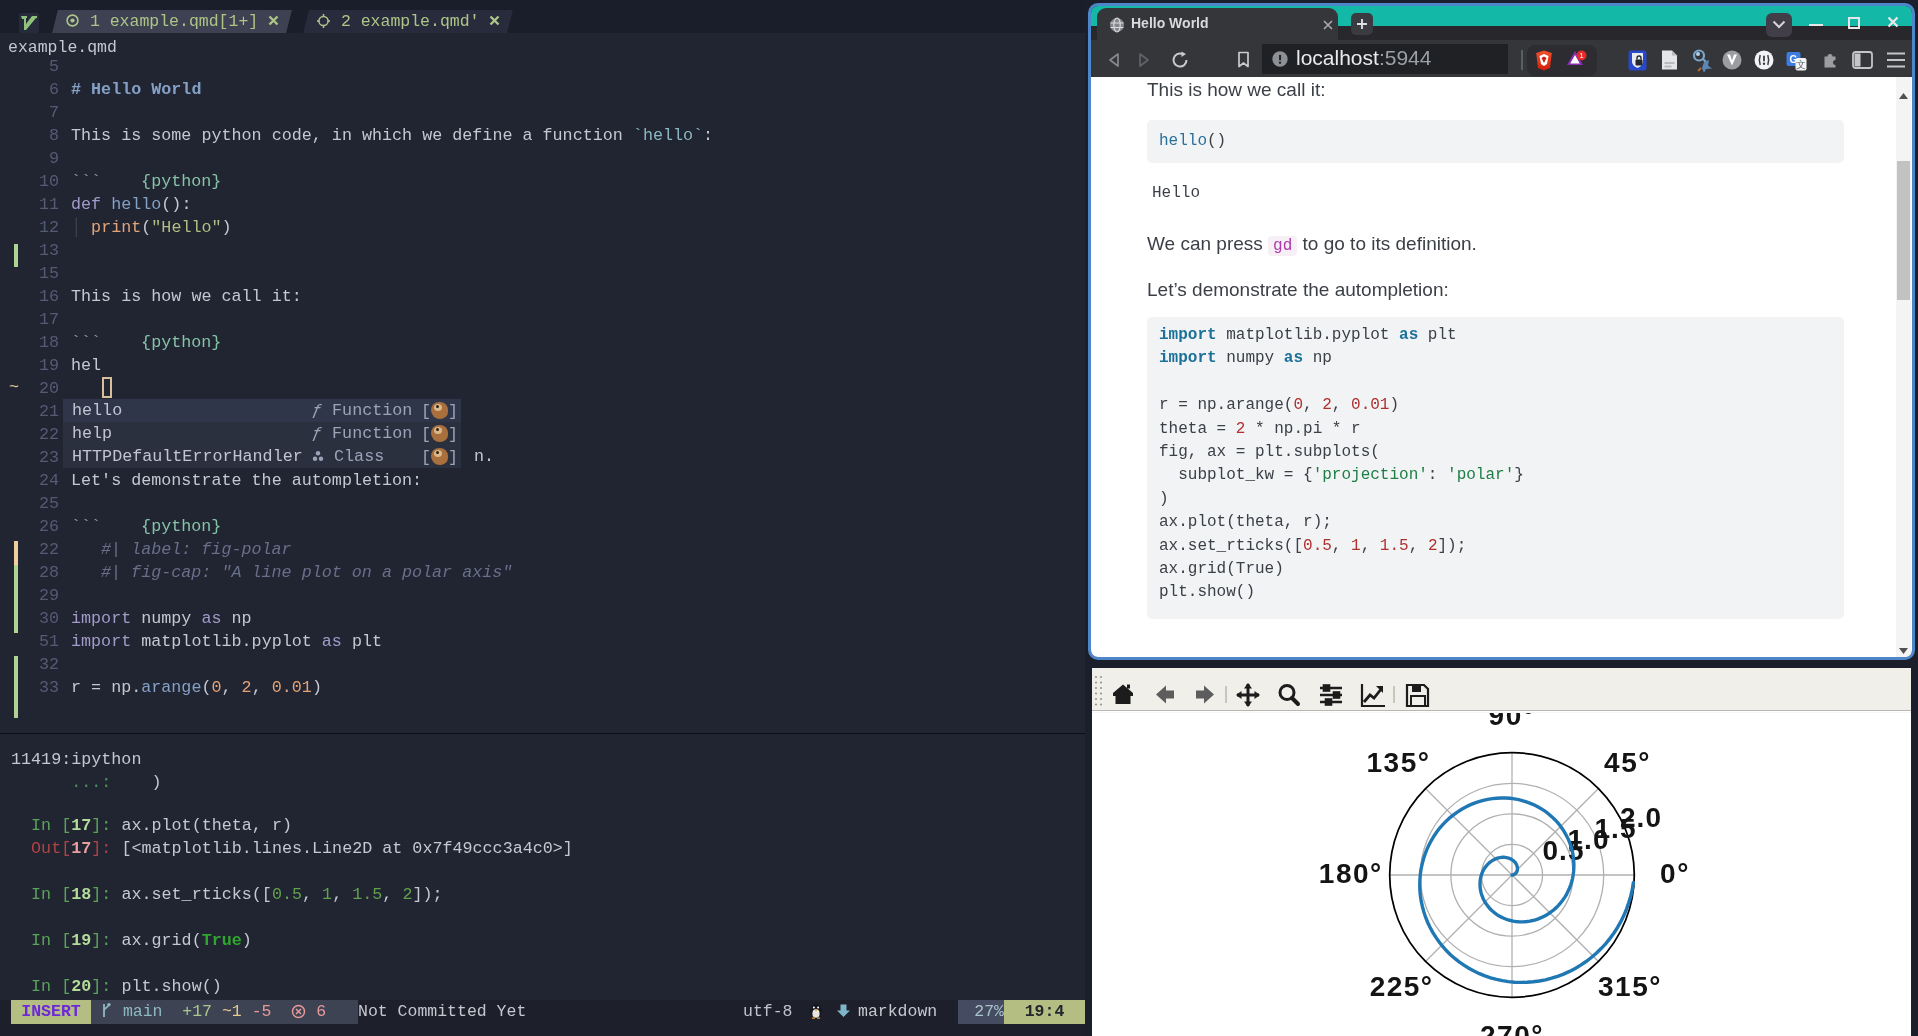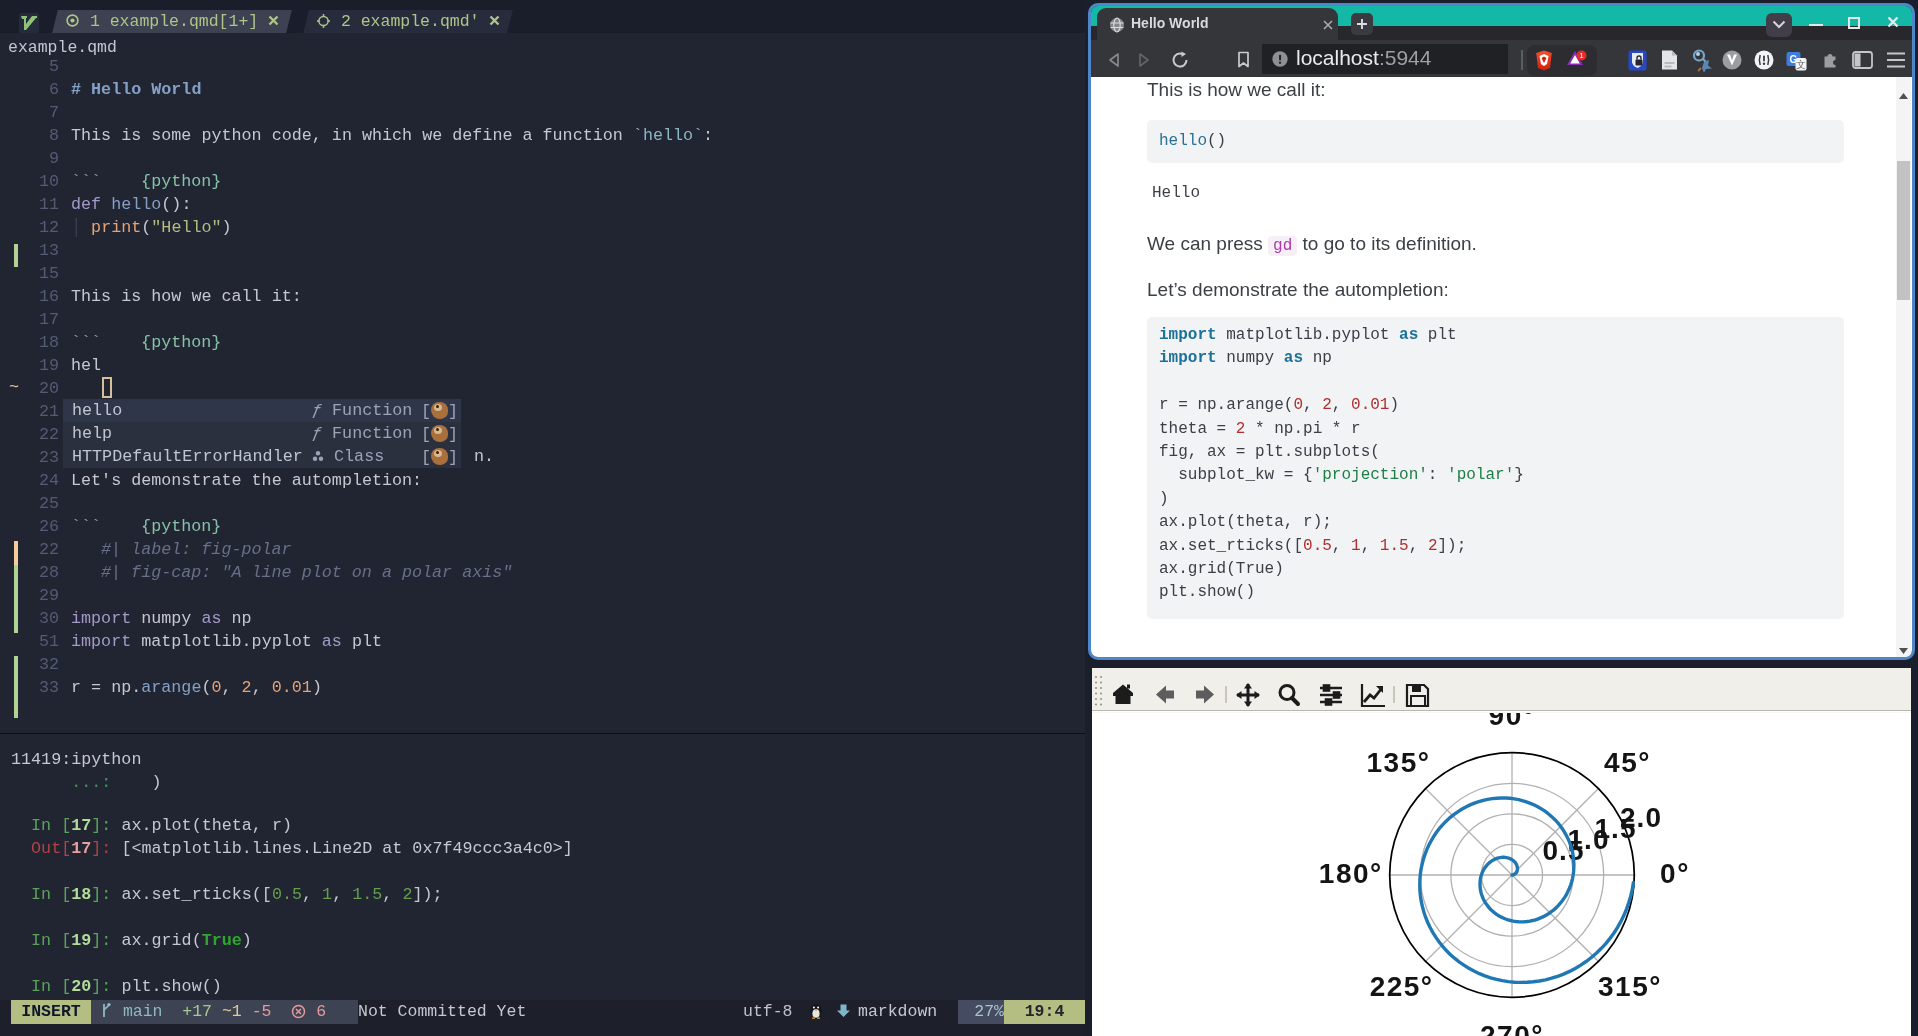--- a/index.html
+++ b/index.html
@@ -137,21 +137,21 @@
 <div class="trow" style="top:746px">11419:ipython</div>
 <div class="trow" style="top:769px">      <span class="ipdots">...:</span>    )</div>
 <div class="trow" style="top:812px">  <span class="ipg">In [</span><span class="ipgb">17</span><span class="ipg">]:</span> ax.plot(theta, r)</div>
 <div class="trow" style="top:835px">  <span class="ipr">Out[</span><span class="iprb">17</span><span class="ipr">]:</span> [&lt;matplotlib.lines.Line2D at 0x7f49ccc3a4c0&gt;]</div>
 <div class="trow" style="top:881px">  <span class="ipg">In [</span><span class="ipgb">18</span><span class="ipg">]:</span> ax.set_rticks([<span class="ipnum">0.5</span>, <span class="ipnum">1</span>, <span class="ipnum">1.5</span>, <span class="ipnum">2</span>]);</div>
 <div class="trow" style="top:927px">  <span class="ipg">In [</span><span class="ipgb">19</span><span class="ipg">]:</span> ax.grid(<span class="iptrue">True</span>)</div>
 <div class="trow" style="top:973px">  <span class="ipg">In [</span><span class="ipgb">20</span><span class="ipg">]:</span> plt.show()</div>
 </div>
 <div id="stl">
 <span class="stlseg" style="left:0;width:11px;background:#1d202b"></span>
-<span class="stlseg" style="left:11px;width:80px;background:#b4be82;color:#0f172a;font-weight:bold;text-align:center">INSERT</span>
+<span class="stlseg" style="left:11px;width:80px;background:#b4be82;color:#6d28d9;font-weight:bold;text-align:center">INSERT</span>
 <span class="stlseg" style="left:91px;width:267px;background:#3d4352"><svg width="13" height="17" viewBox="0 0 13 17" style="vertical-align:-3px;margin-left:9px">
           <path d="M4 2 v13 M4 9 c0-4 5-3 5-7" stroke="#8fb9c2" stroke-width="1.8" fill="none"></path>
           <circle cx="9" cy="2.6" r="1.7" fill="#8fb9c2"></circle>
         </svg><span style="color:#8fb9c2"> main  </span><span style="color:#a8c890">+17</span><span style="color:#e8c88f"> ~1</span><span style="color:#e79a9a"> -5  </span><svg width="15" height="15" viewBox="0 0 15 15" style="vertical-align:-2.5px">
           <circle cx="7.5" cy="7.5" r="6" fill="none" stroke="#e79a9a" stroke-width="1.5"></circle>
           <path d="M5 5 l5 5 M10 5 l-5 5" stroke="#e79a9a" stroke-width="1.5"></path>
         </svg><span style="color:#e79a9a"> 6</span></span>
 <span class="stlseg" style="left:358px;color:#c6c8d1">Not Committed Yet</span>
 <span class="stlseg" style="left:743px;color:#bfc2cd">utf-8</span>
 <span class="stlseg" style="left:808px"><svg width="16" height="18" viewBox="0 0 16 18" style="vertical-align:-3px">

